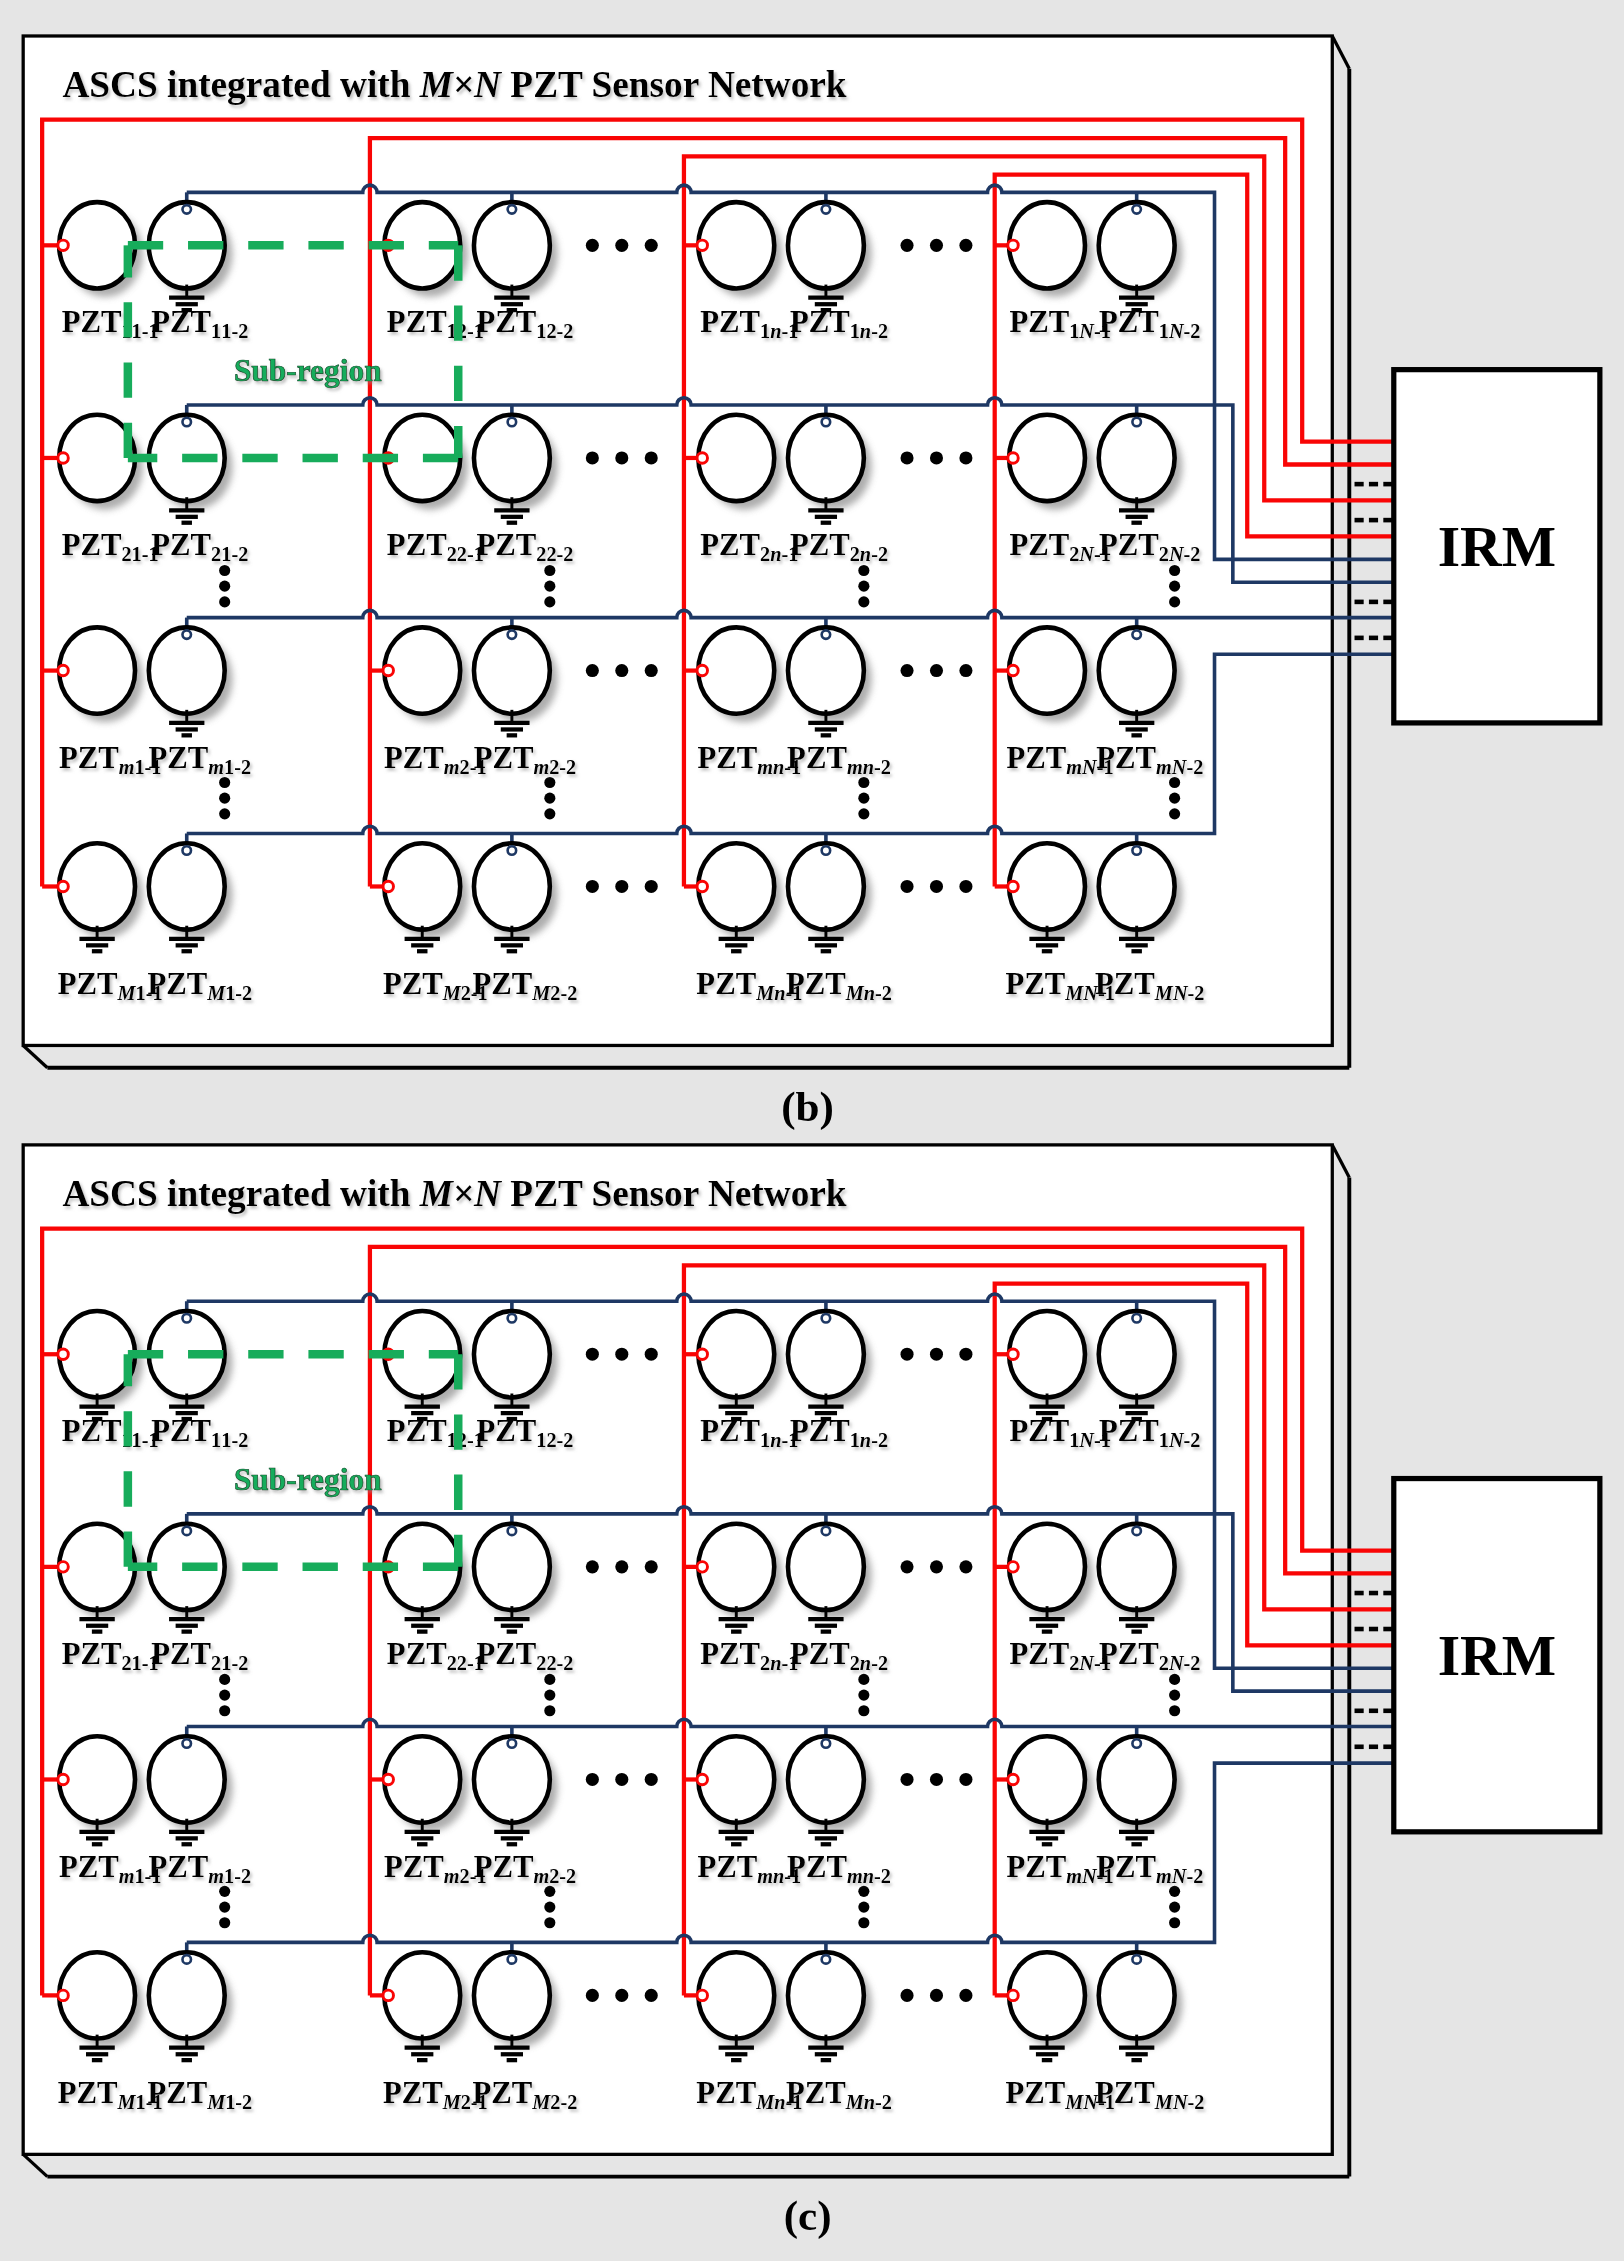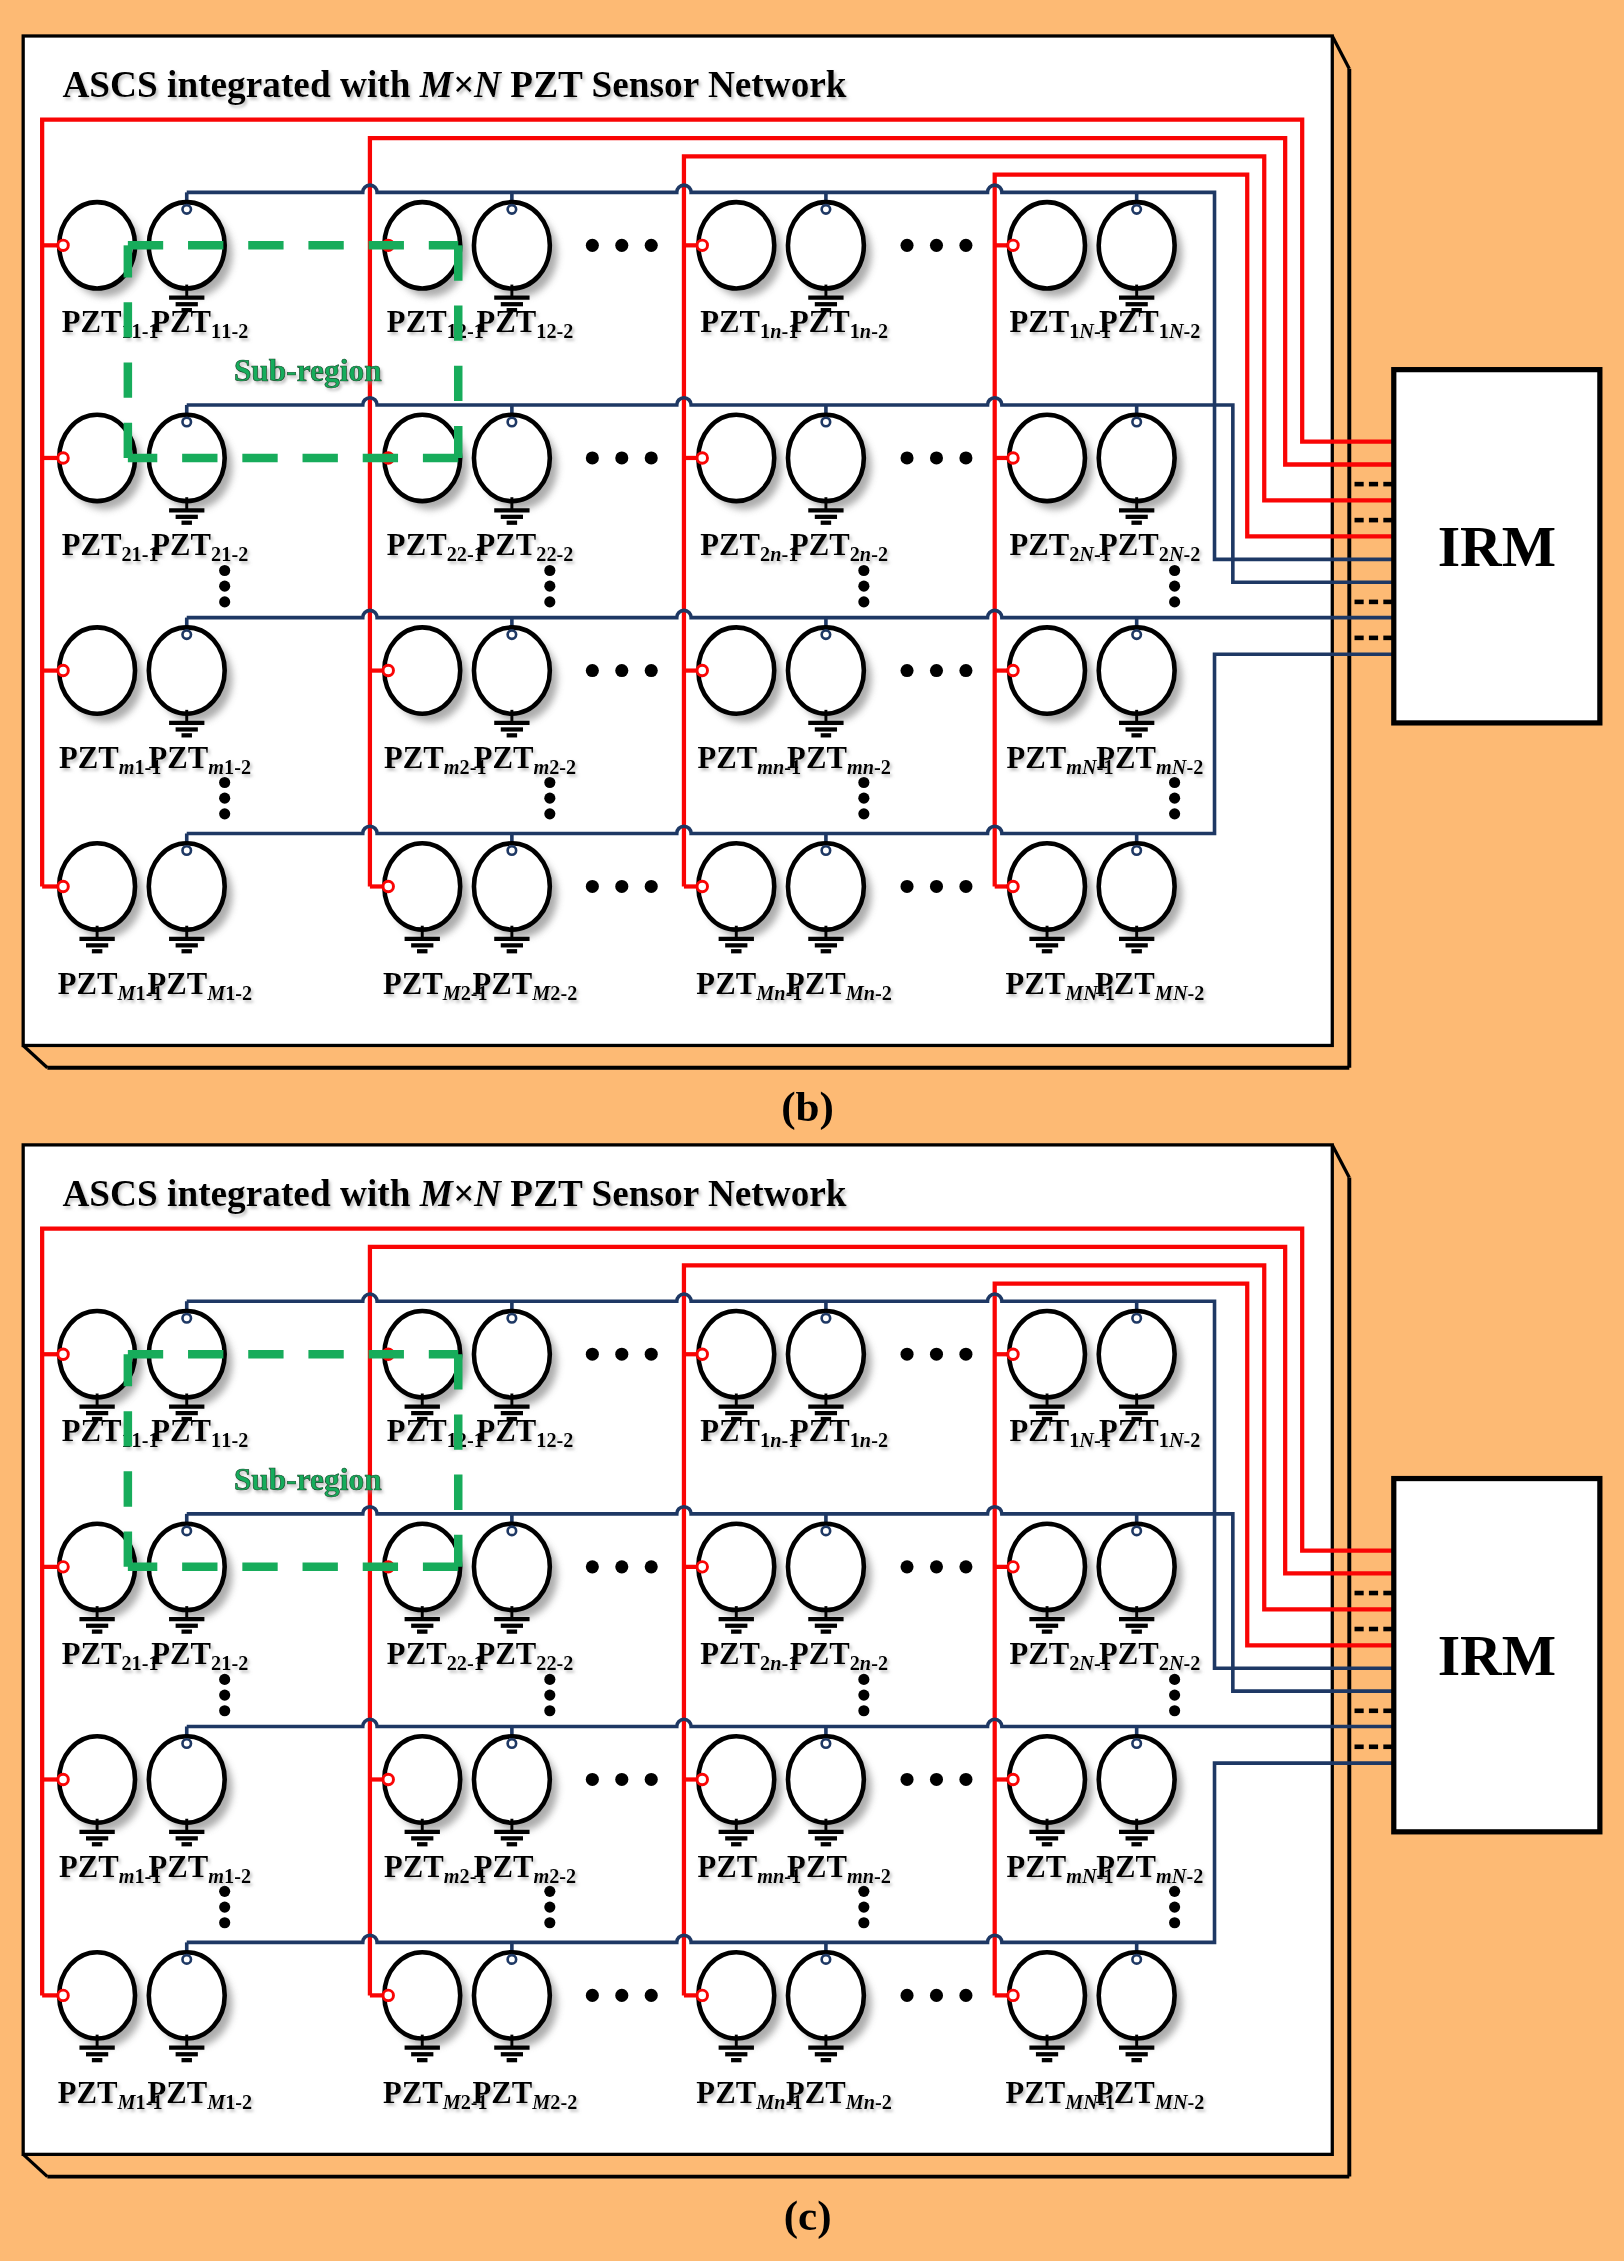--- a/index.html
+++ b/index.html
@@ -1,16 +1,16 @@
 <!DOCTYPE html>
 <html style="font-size:10.5px"><head>
 <meta charset="utf-8">
 <style>
   html,body{margin:0;padding:0;background:#ffffff;}
-  #canvas{position:relative;width:1625px;height:2261px;background:#fdba74;overflow:hidden;}
+  #canvas{position:relative;width:1625px;height:2261px;background:#e5e5e5;overflow:hidden;}
   svg{position:absolute;left:0;top:0;}
   text{font-family:"Liberation Serif","DejaVu Serif",serif;}
 </style>
 </head>
 <body>
 
 <div id="canvas">
   <svg id="diagram" width="1625" height="2261" viewBox="0 0 2483 3456" xmlns="http://www.w3.org/2000/svg">
       <defs>
         <filter id="softblur" x="-40%" y="-40%" width="180%" height="180%">

